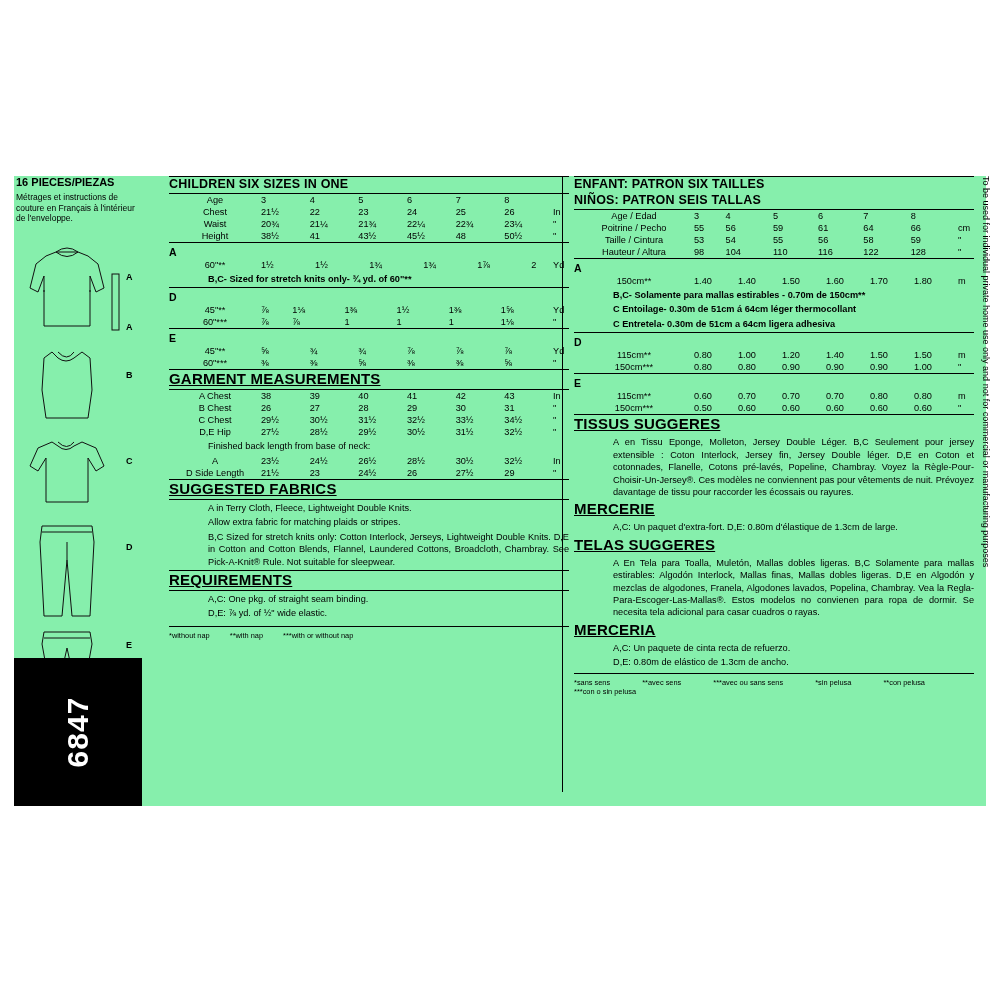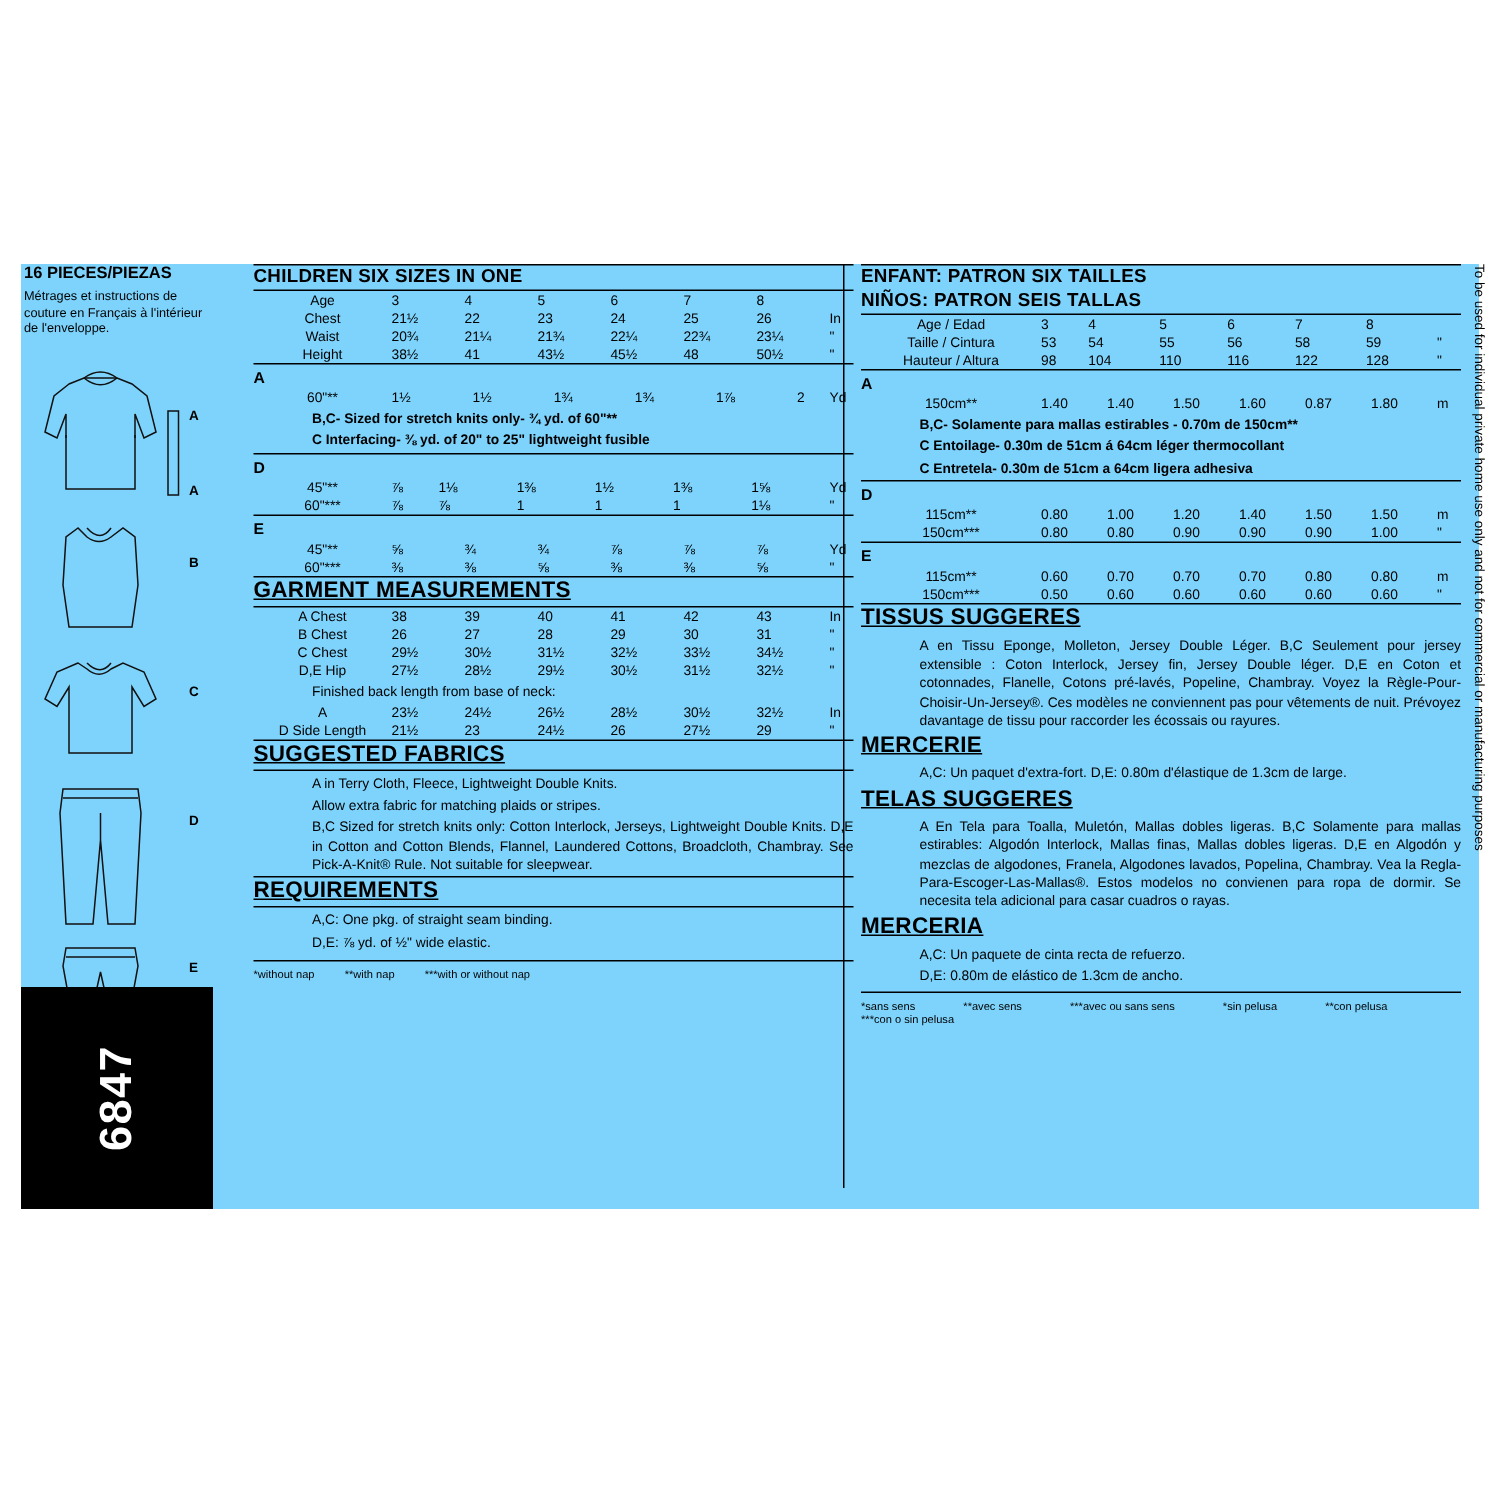--- a/index.html
+++ b/index.html
@@ -1,18 +1,18 @@
 <!DOCTYPE html>
 <html><head>
 <meta charset="utf-8">
 <style>
   html,body{margin:0;padding:0;background:#ffffff;}
   body{width:1000px;height:1000px;font-family:"Liberation Sans",sans-serif;color:#000;}
   .page{position:relative;width:1000px;height:1000px;}
-  .sheet{position:absolute;left:14px;top:176px;width:972px;height:630px;background:#7dd3fc;}
+  .sheet{position:absolute;left:14px;top:176px;width:972px;height:630px;background:#86efac;}
 
   
   .col-left{position:absolute;left:0;top:0;width:128px;height:630px;}
   .pieces{font-size:11px;font-weight:bold;letter-spacing:0;margin:0 0 4px 2px;}
   .fr-note{font-size:8.5px;line-height:1.25;margin:0 0 6px 2px;color:#000;}
   .illus{position:relative;width:126px;height:440px;margin-left:2px;}
   .illus svg{display:block;}
   .viewlabel{position:absolute;font-size:9px;font-weight:bold;}
   .patnum{position:absolute;left:0;bottom:0;width:128px;height:148px;background:#000;color:#fff;}
   .patnum span{position:absolute;left:50%;top:50%;transform:translate(-50%,-50%) rotate(-90deg);
@@ -155,21 +155,20 @@
             <td class="num">1½</td>
             <td class="num">1¾</td>
             <td class="num">1¾</td>
             <td class="num">1⅞</td>
             <td class="num">2</td>
             <td class="unit">Yd</td>
           </tr>
         </tbody>
       </table>
       <div class="txt nj bold">B,C- Sized for stretch knits only- ¾ yd. of 60"**</div>
-      <div class="txt nj bold">C Interfacing- ⅜ yd. of 20" to 25" lightweight fusible</div>
       <div class="rule"></div>
 
       <div class="sect">D</div>
       <table class="t">
         <tbody>
           <tr>
             <td class="lab">45"**</td>
             <td class="num">⅞</td>
             <td class="num">1⅛</td>
             <td class="num">1⅜</td>
@@ -324,20 +323,30 @@
             <td class="lab" style="width:120px">Age / Edad</td>
             <td class="num">3</td>
             <td class="num">4</td>
             <td class="num">5</td>
             <td class="num">6</td>
             <td class="num">7</td>
             <td class="num">8</td>
             <td class="unit"></td>
           </tr>
           <tr>
+            <td class="lab" style="width:120px">Poitrine / Pecho</td>
+            <td class="num">55</td>
+            <td class="num">56</td>
+            <td class="num">59</td>
+            <td class="num">61</td>
+            <td class="num">64</td>
+            <td class="num">66</td>
+            <td class="unit">cm</td>
+          </tr>
+          <tr>
             <td class="lab" style="width:120px">Taille / Cintura</td>
             <td class="num">53</td>
             <td class="num">54</td>
             <td class="num">55</td>
             <td class="num">56</td>
             <td class="num">58</td>
             <td class="num">59</td>
             <td class="unit">"</td>
           </tr>
           <tr>
@@ -356,21 +365,21 @@
 
       <div class="sect">A</div>
       <table class="t">
         <tbody>
           <tr>
             <td class="lab" style="width:120px">150cm**</td>
             <td class="num">1.40</td>
             <td class="num">1.40</td>
             <td class="num">1.50</td>
             <td class="num">1.60</td>
-            <td class="num">0.87</td>
+            <td class="num">1.70</td>
             <td class="num">1.80</td>
             <td class="unit">m</td>
           </tr>
         </tbody>
       </table>
       <div class="txt nj bold">B,C- Solamente para mallas estirables - 0.70m de 150cm**</div>
       <div class="txt nj bold">C Entoilage- 0.30m de 51cm á 64cm léger thermocollant</div>
       <div class="txt nj bold">C Entretela- 0.30m de 51cm a 64cm ligera adhesiva</div>
       <div class="rule"></div>
 

